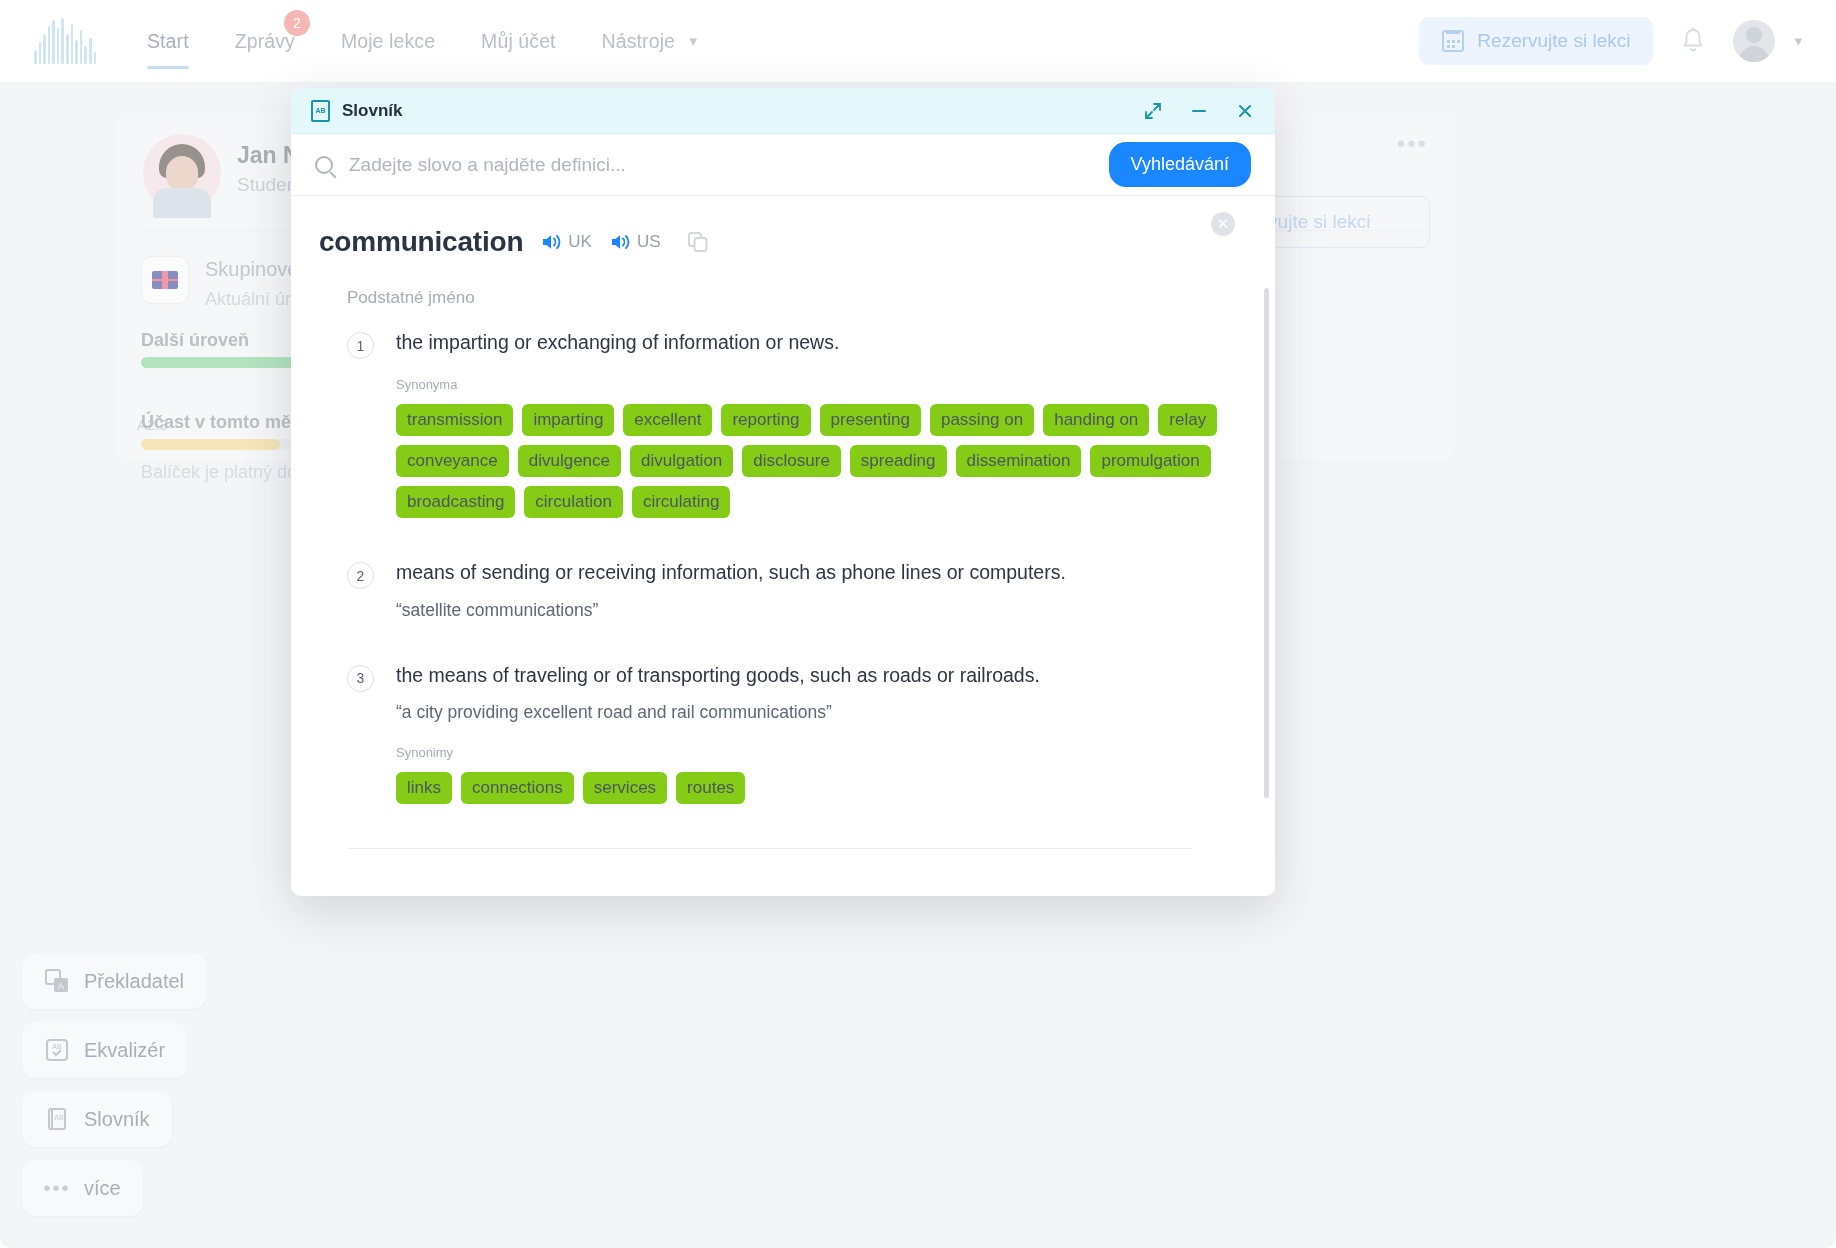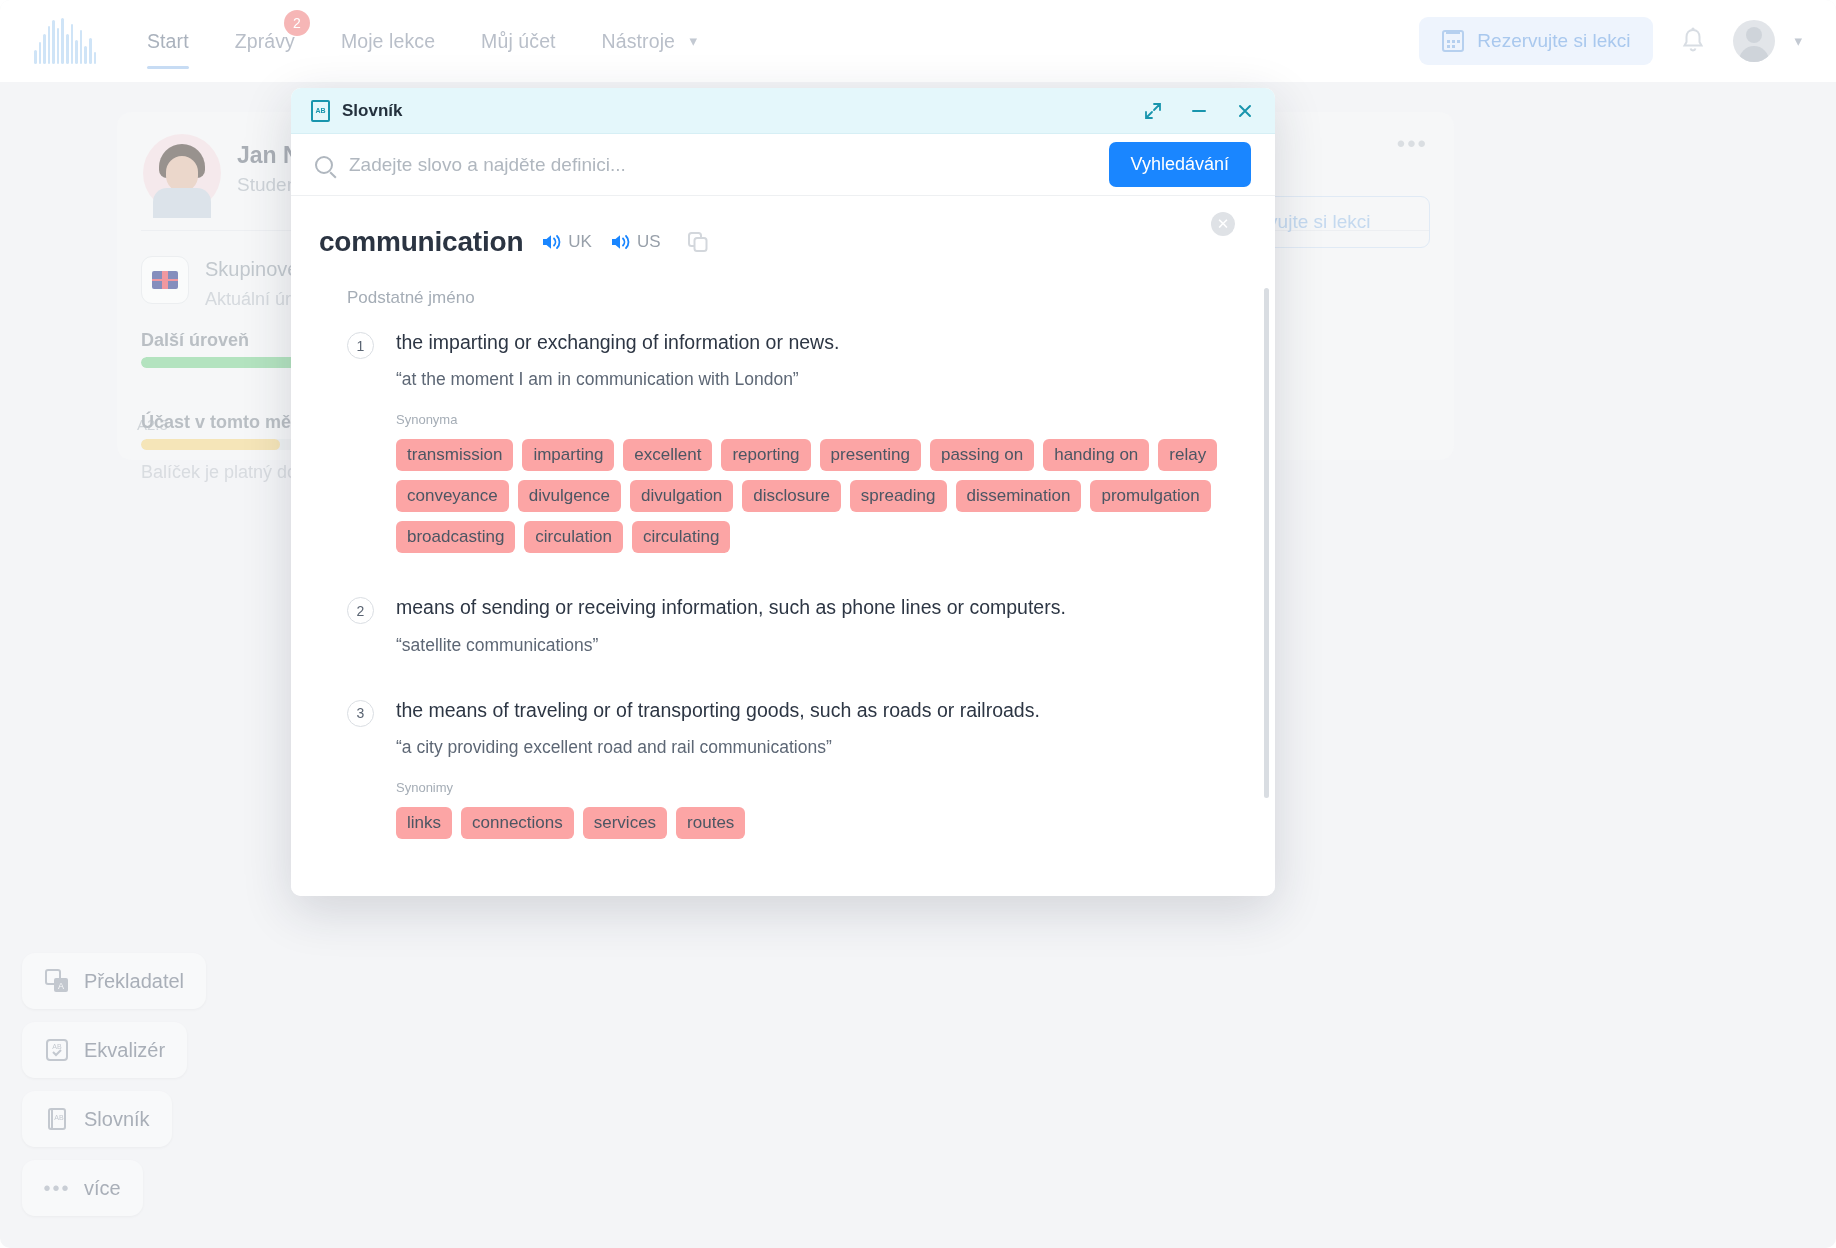--- a/index.html
+++ b/index.html
@@ -136,21 +136,21 @@
   #m-search {
     height: 62px; display:flex; align-items:center; padding: 0 24px;
     border-bottom:1px solid #eef0f2; gap:16px;
   }
   #m-search-input {
     flex:1; border:none; outline:none; font-size:19px; color:#55606c;
     font-family:"Liberation Sans", sans-serif; background:transparent;
   }
   #m-search-input::placeholder { color:#b0b7bf; }
   #m-search-btn {
-    background:#1a86ff; color:#fff; border:none; border-radius:7px;
+    background:#1a86ff; color:#fff; border:none; border-radius:17px;
     padding: 12px 22px; font-size: 18px; cursor:pointer;
     font-family:"Liberation Sans", sans-serif;
   }
   .mag { width:18px;height:18px;border:2px solid #b0b7bf;border-radius:50%; position:relative; flex:none;}
   .mag::after { content:""; position:absolute; right:-6px; bottom:-4px; width:8px;height:2px;background:#b0b7bf; transform:rotate(45deg);}
 
   #m-body { height: 700px; overflow:hidden; position:relative; padding: 26px 56px 0 28px; }
   #m-close-result { position:absolute; right:40px; top:16px; width:24px;height:24px;border-radius:50%;
     background:#dfe2e6; color:#fff; font-size:15px; display:flex;align-items:center;justify-content:center; cursor:pointer;}
 
@@ -167,21 +167,21 @@
   .def-num {
     flex:none; width:27px;height:27px;border-radius:50%;
     border:1px solid #dadee3; color:#5a6472; font-size:14px;
     display:flex;align-items:center;justify-content:center; margin-top:2px;
   }
   .def-main { flex:1; }
   .def-text { font-size:19.5px; color:#2d3644; line-height:1.3; }
   .def-ex { font-size:17.5px; color:#5d6775; margin-top:14px; }
   .syn-lbl { font-size:13px; color:#a5adb6; margin-top:22px; }
   .chips { display:flex; flex-wrap:wrap; gap:9px; margin-top:12px; max-width:880px; }
-  .chip { background:#fca5a5; border-radius:6px; padding:6px 11px; font-size:17px; color:#4c5663; cursor:pointer; }
+  .chip { background:#84cc16; border-radius:6px; padding:6px 11px; font-size:17px; color:#4c5663; cursor:pointer; }
 
   #m-divider { margin: 44px 28px 0 28px; height:1px; background:#e9ebee; }
 
   #m-fade { position:absolute; left:0; right:0; bottom:0; height:46px;
     background: linear-gradient(to bottom, rgba(255,255,255,0) 0%, #ffffff 62%); pointer-events:none; }
 
   #m-scrollbar { position:absolute; right:6px; top:200px; width:5px; height:510px; background:#d9dde2; border-radius:3px; cursor:pointer;}
 </style>
 </head>
 <body>
@@ -374,21 +374,20 @@
           </svg>
         </span>
       </div>
 
       <div class="pos">Podstatné jméno</div>
 
       <div class="def">
         <div class="def-num">1</div>
         <div class="def-main">
           <div class="def-text">the imparting or exchanging of information or news.</div>
-          <div class="def-ex">“at the moment I am in communication with London”</div>
           <div class="syn-lbl">Synonyma</div>
           <div class="chips">
             <span class="chip">transmission</span>
             <span class="chip">imparting</span>
             <span class="chip">excellent</span>
             <span class="chip">reporting</span>
             <span class="chip">presenting</span>
             <span class="chip">passing on</span>
             <span class="chip">handing on</span>
             <span class="chip">relay</span>

